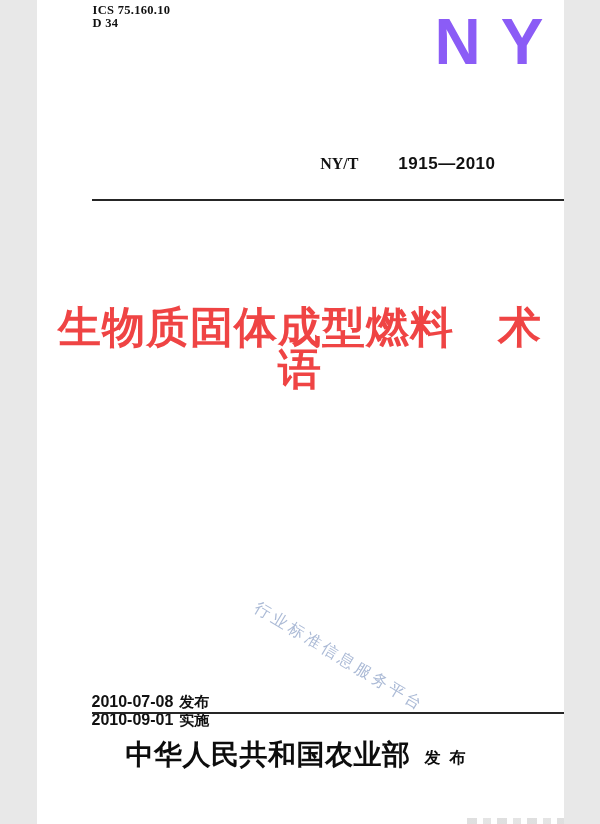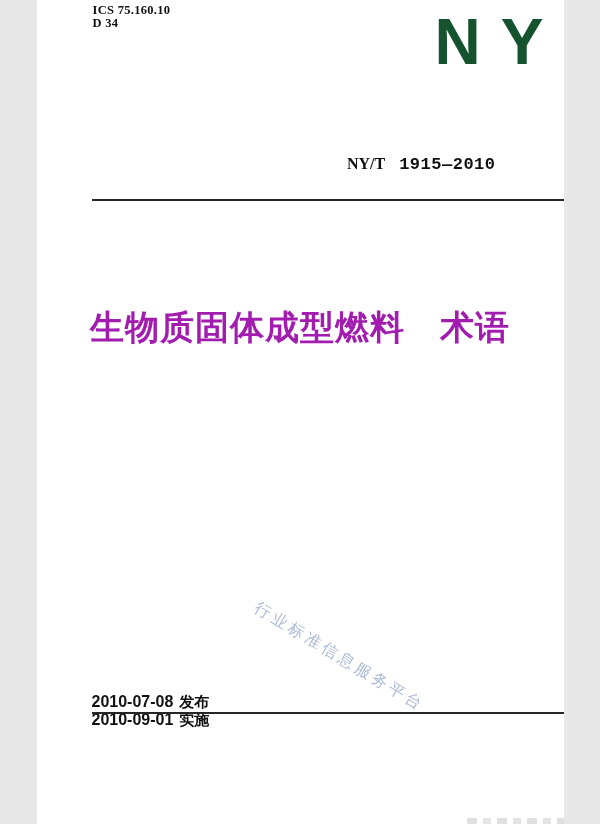--- a/index.html
+++ b/index.html
@@ -34,21 +34,21 @@
   
   .ny-logo {
     position: absolute;
     top: 10px;
     left: 398px;
     font-family: "Liberation Sans", "DejaVu Sans", sans-serif;
     font-weight: 900;
     font-size: 64px;
     line-height: 64px;
     letter-spacing: 20px;
-    color: #14532d;
+    color: #8b5cf6;
   }
 
   
   .standard-title {
     position: absolute;
     top: 96px;
     left: 0;
     width: 100%;
     text-align: center;
     font-size: 36px;
@@ -65,49 +65,50 @@
     right: 68px;
     font-size: 17px;
     line-height: 20px;
     font-weight: 700;
     color: #111;
     white-space: nowrap;
   }
   .standard-code .prefix {
     font-family: "Liberation Serif", "DejaVu Serif", serif;
     font-size: 16px;
-    margin-right: 14px;
+    margin-right: 6px;
   }
   .standard-code .number {
-    font-family: Liberation Mono, monospace;
+    font-family: Liberation Sans, sans-serif;
     letter-spacing: 0.5px;
+    margin-left: 34px;
   }
 
   .rule {
     position: absolute;
     left: 55px;
     width: 487px;
     height: 2px;
     background: #262626;
   }
   .rule-top { top: 199px; }
   .rule-bottom { top: 712px; }
 
   
   .doc-title {
     position: absolute;
     top: 306px;
     left: 0;
     width: 100%;
     text-align: center;
-    font-size: 34px;
+    font-size: 43px;
     line-height: 42px;
     font-weight: 700;
     letter-spacing: 1px;
-    color: #a21caf;
+    color: #ef4444;
   }
   .doc-subtitle {
     position: absolute;
     top: 368px;
     left: 0;
     width: 100%;
     text-align: center;
     font-family: "Liberation Serif", "DejaVu Serif", serif;
     font-size: 15.5px;
     font-weight: 700;
@@ -221,16 +222,20 @@
     <div>
       <span>2010-07-08</span><span class="cjk">发布</span>
     </div>
     <div>
       <span>2010-09-01</span><span class="cjk">实施</span>
     </div>
   </div>
 
   <div class="rule rule-bottom"></div>
 
+  <div class="publisher-row">
+    <span class="publisher-name">中华人民共和国农业部</span>
+    <span class="publish-label">发布</span>
+  </div>
 
   <div class="scan-artifact"></div>
 
 </div>
 
 </body></html>

